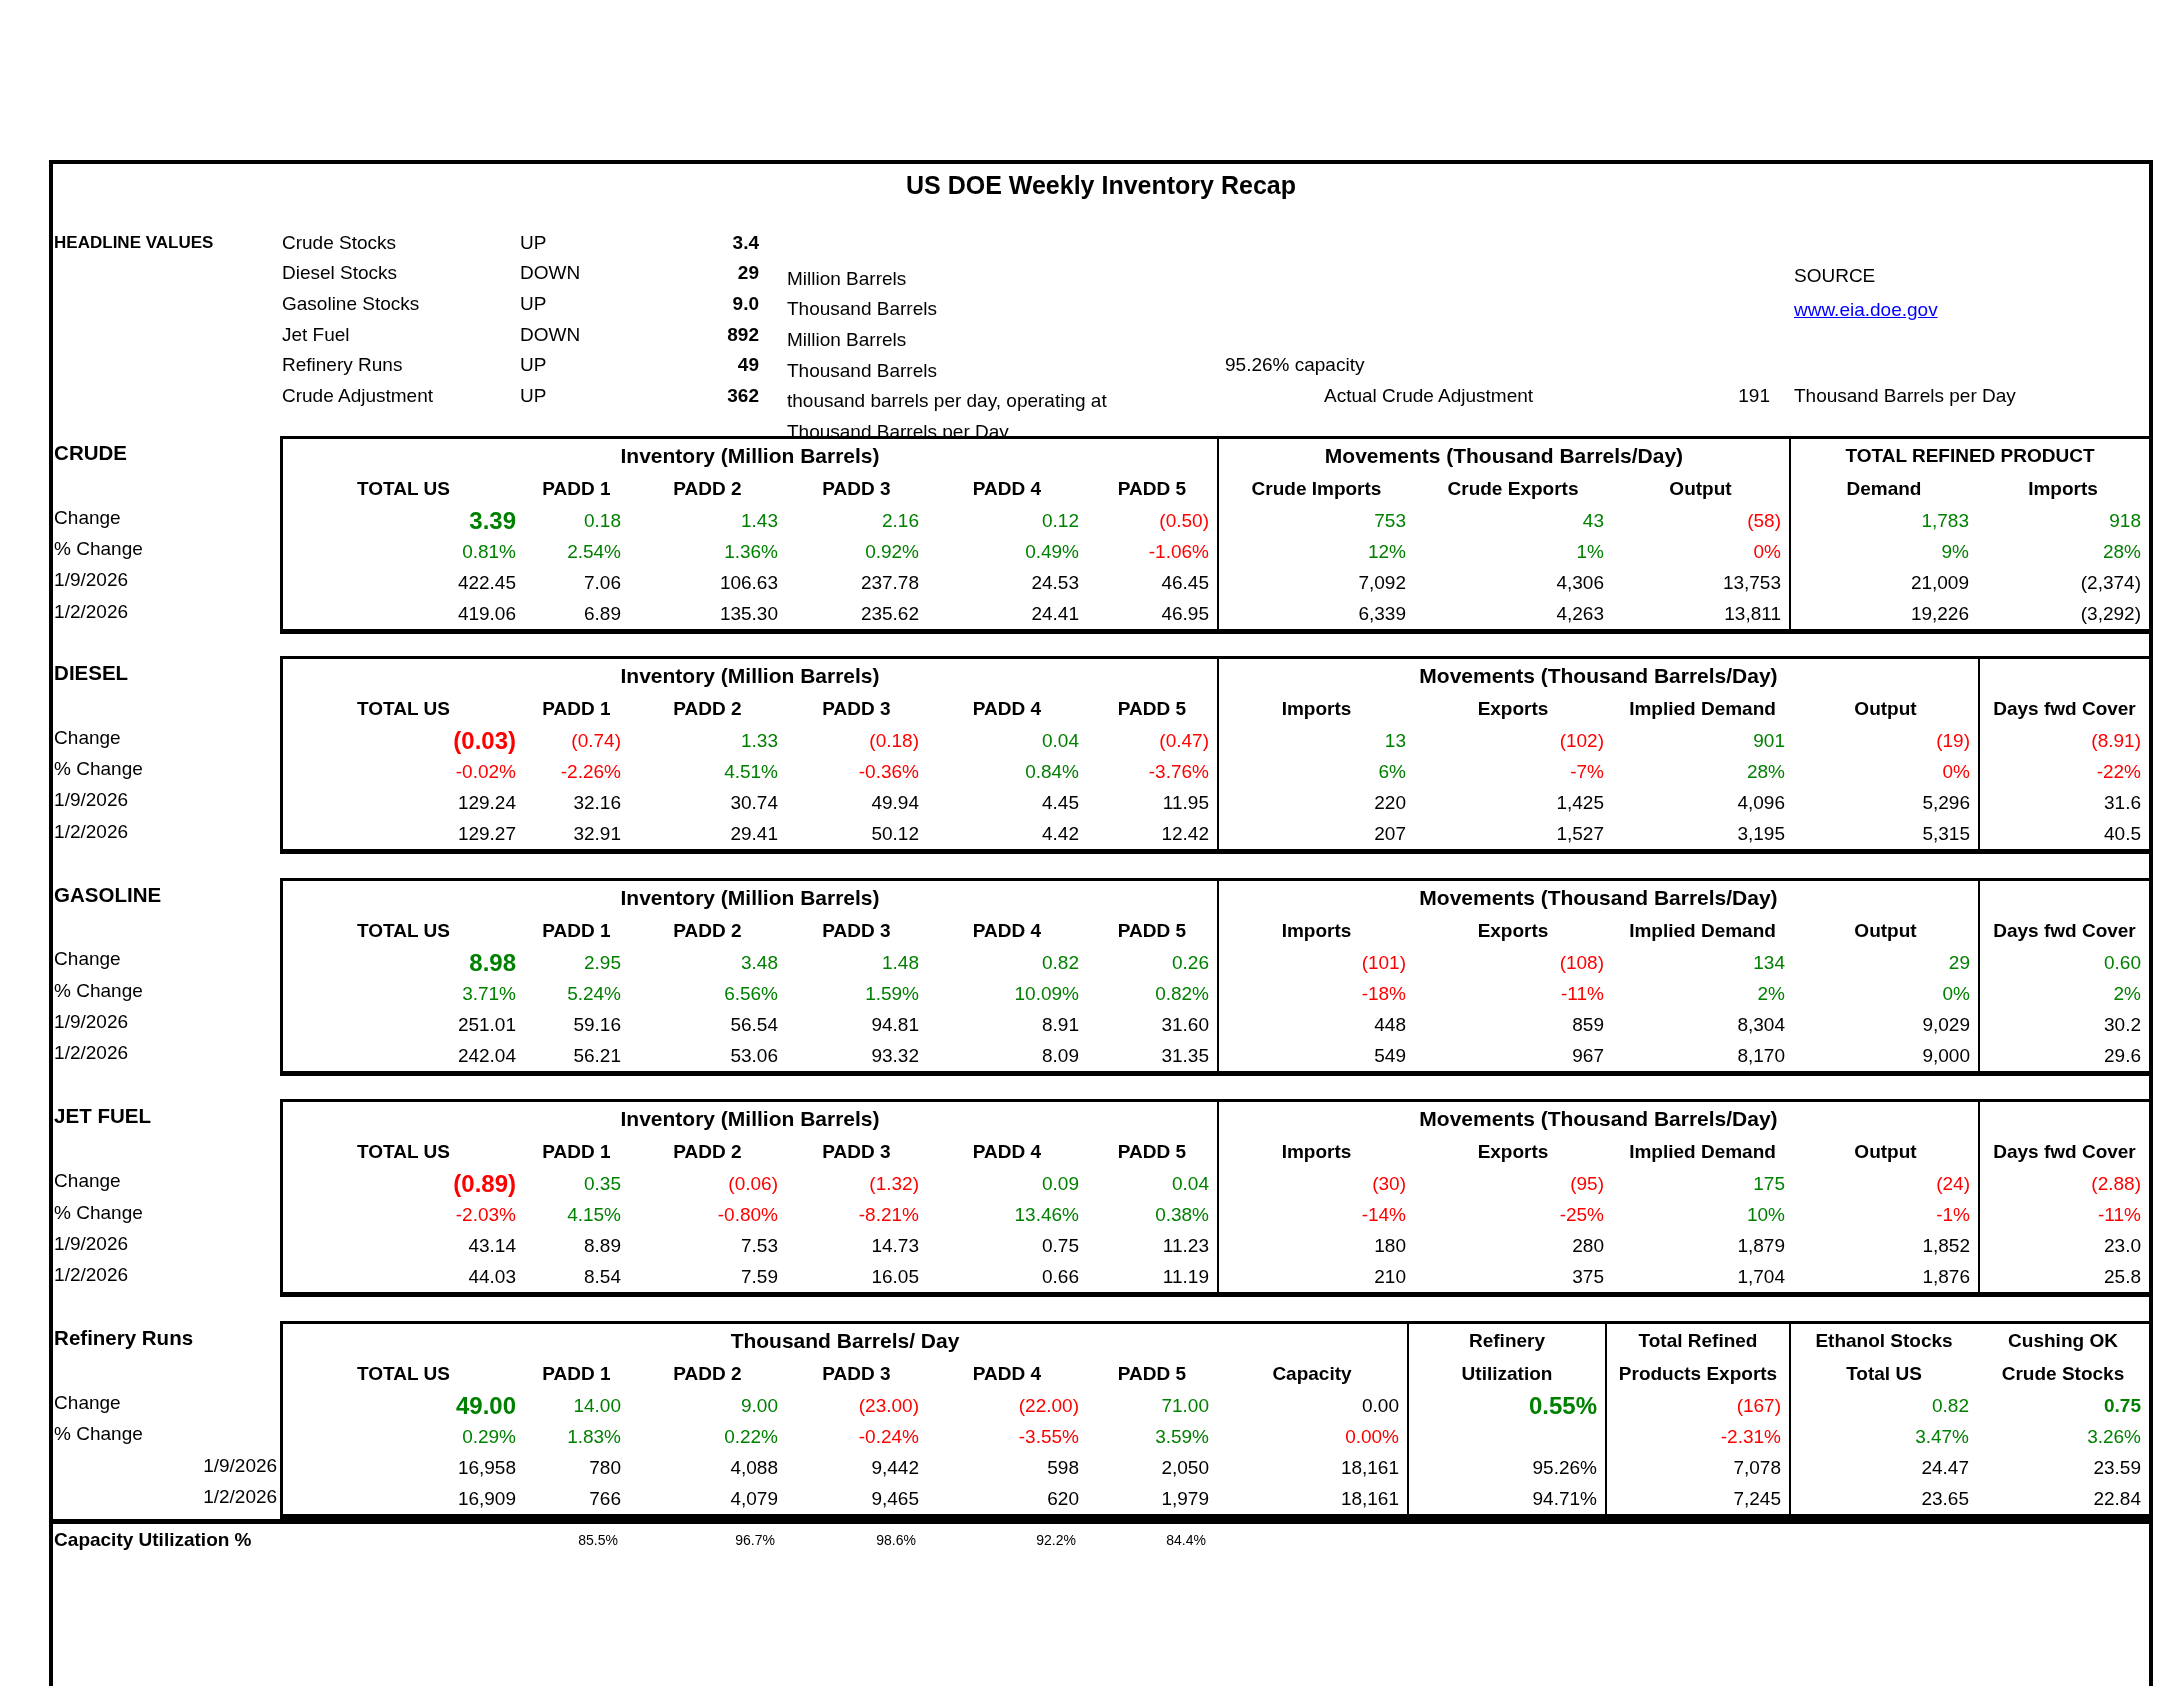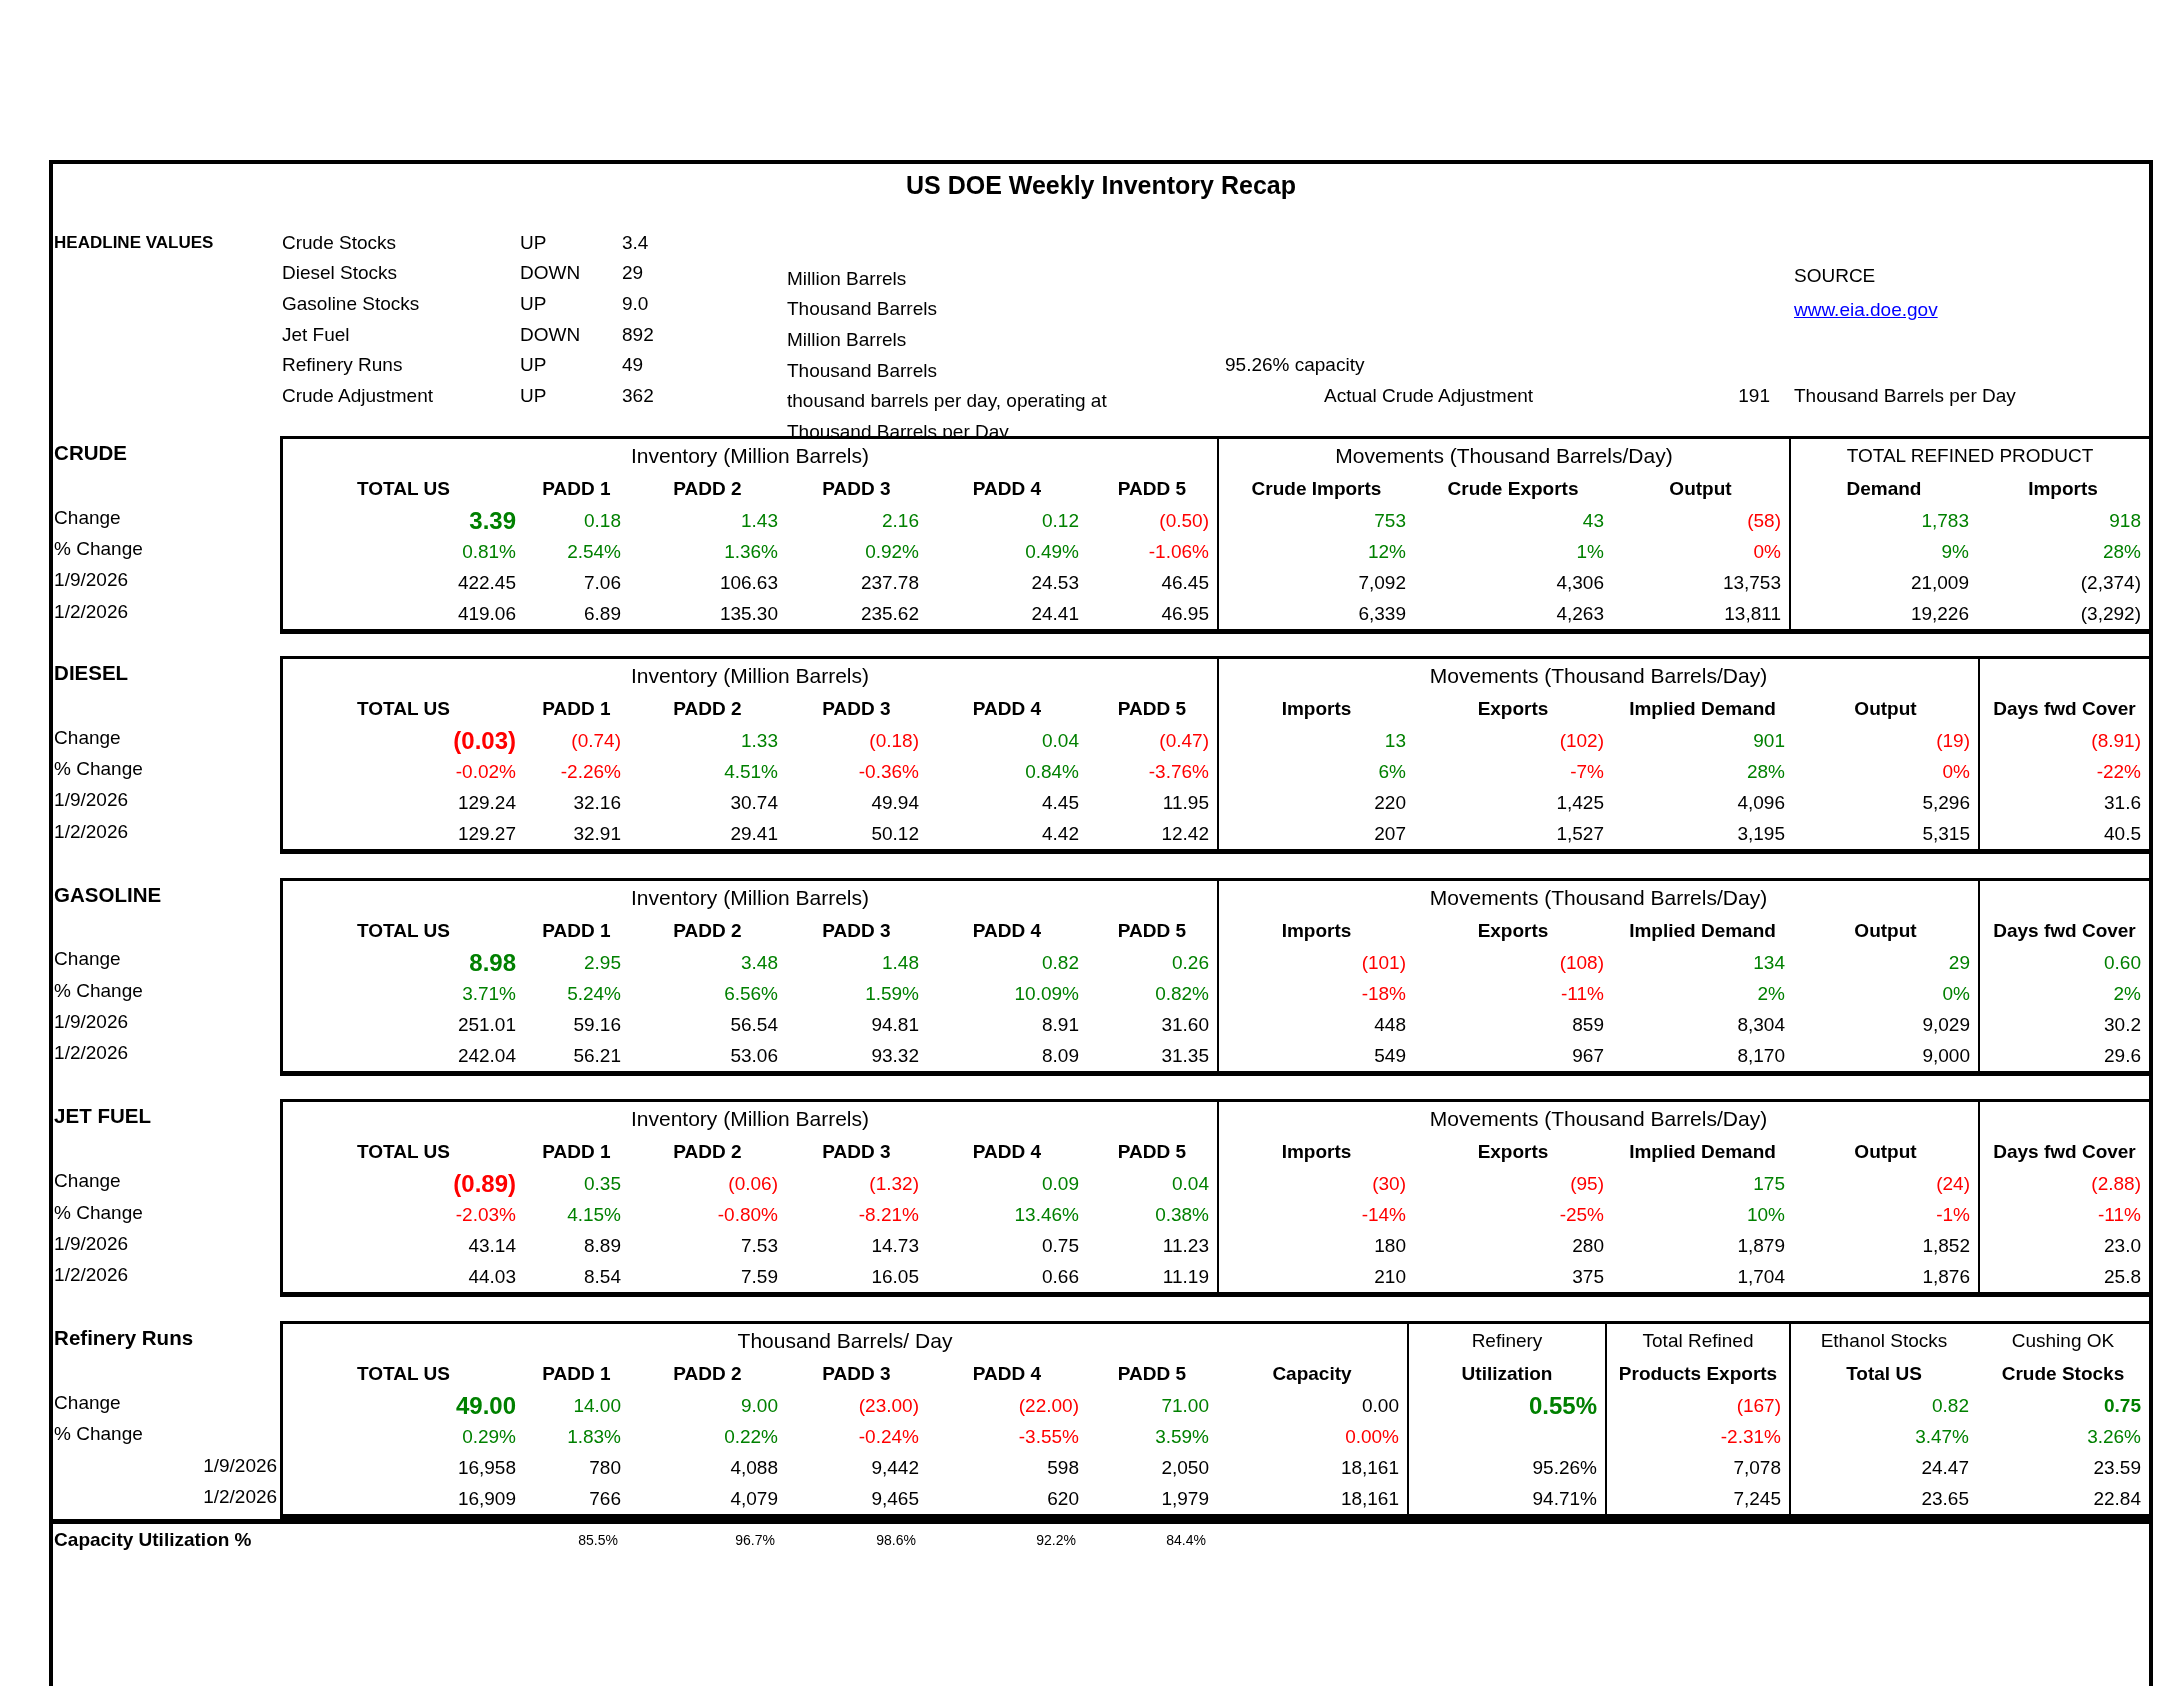--- a/index.html
+++ b/index.html
@@ -3,33 +3,33 @@
 <meta charset="utf-8">
 <style>
   html,body{margin:0;padding:0;background:#fff;}
   body{width:2183px;height:1687px;position:relative;font-family:"Liberation Sans",sans-serif;color:#000;}
   .page{position:absolute;left:49px;top:160px;width:2104px;height:1604px;border:4px solid #000;box-sizing:border-box;background:#fff;}
   .title{position:absolute;top:6.8px;left:0;width:100%;text-align:center;font-weight:bold;font-size:25px;}
   .headline-label{position:absolute;left:1.1px;top:63px;height:31px;line-height:31px;font-weight:bold;font-size:17px;}
   .hl-line{position:absolute;left:0;width:100%;height:31px;line-height:31px;font-size:19px;}
   .hl-item{position:absolute;left:229px;}
   .hl-dir{position:absolute;left:467px;}
-  .hl-val{position:absolute;left:569px;width:137px;text-align:left;}
+  .hl-val{position:absolute;left:569px;width:137px;text-align:right;font-weight:bold;}
   .hl-unit{position:absolute;left:734px;margin-top:36px;}
   .hl-extra{position:absolute;left:1172px;}
   .hl-xlabel{position:absolute;left:1271px;}
   .hl-xval{position:absolute;left:1603px;width:114px;text-align:right;}
   .hl-xunit{position:absolute;left:1741px;}
   .source{position:absolute;left:1741px;top:96px;height:31px;line-height:31px;font-size:19px;}
   .source-link{position:absolute;left:1741px;top:130px;height:31px;line-height:31px;font-size:19px;color:var(--link,#0000FF);text-decoration:underline;cursor:pointer;}
   .sec-name{position:absolute;left:1.1px;height:33px;line-height:33px;font-weight:bold;font-size:20.5px;}
   .row-label{position:absolute;left:1.1px;width:223px;height:31px;line-height:31px;font-size:19px;}
   .row-label.ralign{text-align:right;}
   .sec-table{position:absolute;left:227px;width:1872px;border:3.4px solid #000;border-bottom:5.1px solid #000;box-sizing:border-box;display:grid;background:#fff;}
-  .gcell{font-weight:normal;text-align:center;font-size:19px;height:33px;line-height:33px;overflow:visible;white-space:nowrap;}
+  .gcell{font-weight:bold;text-align:center;font-size:19px;height:33px;line-height:33px;overflow:visible;white-space:nowrap;}
   .gcell.big{font-size:21px;}
   .ccell{font-weight:bold;text-align:center;font-size:19px;height:33px;line-height:33px;white-space:nowrap;}
   .dcell{text-align:right;font-size:19px;height:31px;line-height:31px;padding-right:8px;box-sizing:border-box;white-space:nowrap;}
   .dcell.big{font-size:24px;font-weight:bold;}
   .dcell.bold{font-weight:bold;}
   .g{color:var(--pos,#008000);}
   .r{color:var(--neg,#FF0000);}
   .k{color:#000;}
   .bl{border-left:2.8px solid #000;}
   .cap-rule{position:absolute;left:0;width:100%;height:4.5px;background:#000;}

